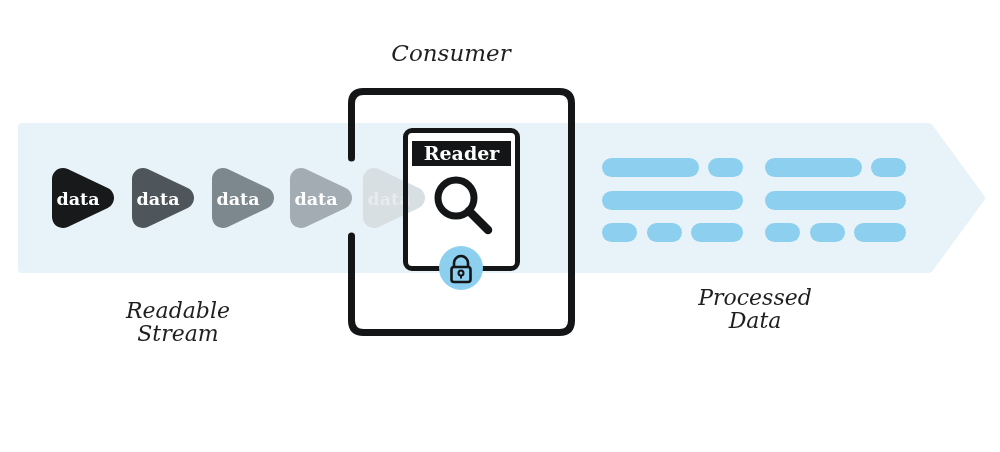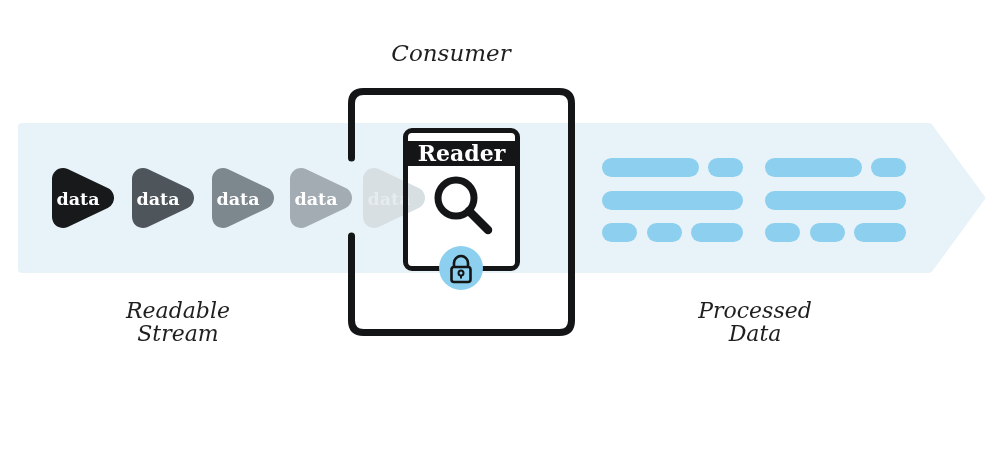--- a/index.html
+++ b/index.html
@@ -25,21 +25,21 @@
   .reader-border {
     left: 403px; top: 128px; width: 117px; height: 143px;
     box-sizing: border-box; border: 5px solid var(--outline-black);
     border-radius: 9px; z-index: 4; background: transparent;
   }
   .reader-label-wrap {
     left: 403px; top: 141px; width: 117px; text-align: center; z-index: 5;
   }
   .reader-label {
     display: inline-block; background: var(--outline-black); color: #ffffff;
-    font-weight: bold; font-size: 22px; line-height: 25px; padding: 0 12px;
+    font-weight: bold; font-size: 19px; line-height: 25px; padding: 0 12px;
   }
   .magnifier-svg { left: 430px; top: 170px; width: 66px; height: 66px; z-index: 5; }
   .mag-stroke { fill: none; stroke: var(--outline-black); }
 
   
   .lock-badge {
     left: 439px; top: 246px; width: 44px; height: 44px;
     background: var(--pill-blue); border-radius: 50%; z-index: 5;
   }
   .lock-svg { position: absolute; left: 0; top: 0; width: 44px; height: 44px; }
@@ -166,16 +166,16 @@
     <div class="pill-row">
       <div class="pill w-short"></div>
       <div class="pill w-short"></div>
       <div class="pill w-mid"></div>
     </div>
   </div>
 
   <div class="abs caption" style="left:78px; top:299px; width:200px;">Readable
 Stream</div>
   <div class="abs caption consumer" style="left:351px; top:42px; width:200px;">Consumer</div>
-  <div class="abs caption" style="left:655px; top:299px; width:200px;">Processed
+  <div class="abs caption" style="left:655px; top:286px; width:200px;">Processed
 Data</div>
 
 </div>
 
 </body></html>

